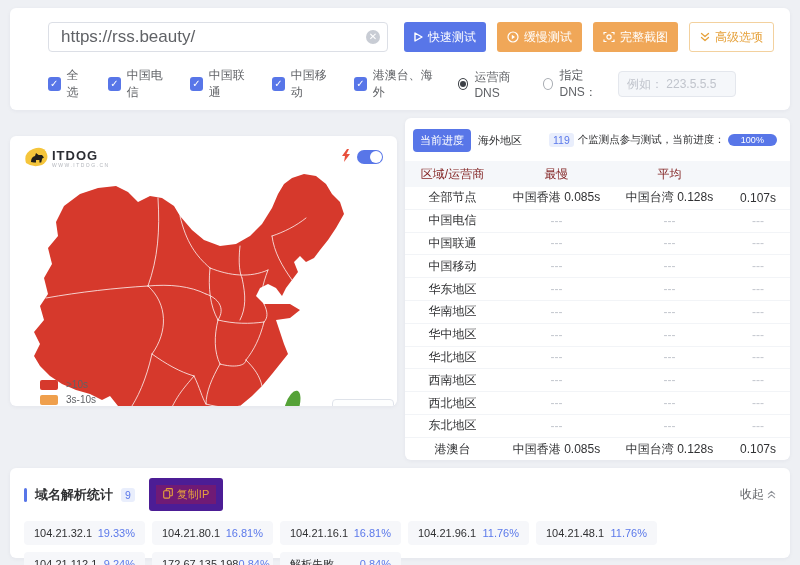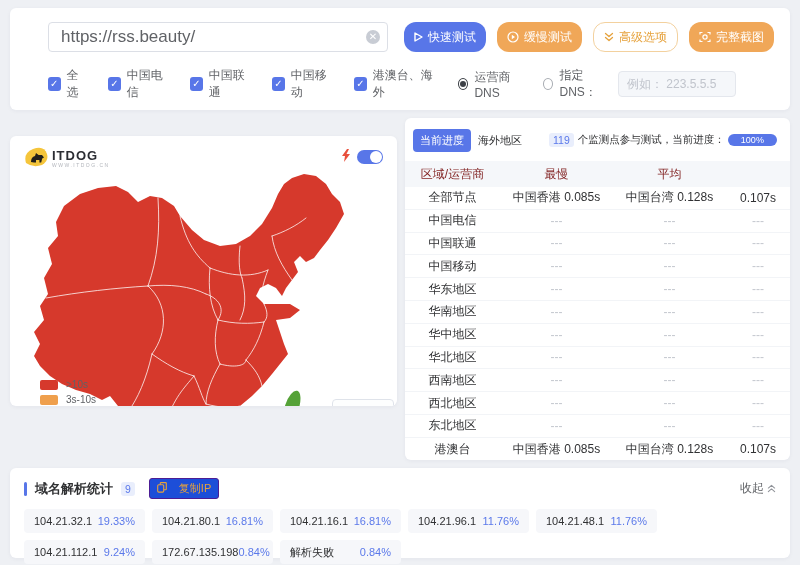--- a/index.html
+++ b/index.html
@@ -20,21 +20,21 @@
     width:100%; height:30px; border:1px solid #dcdfe6; border-radius:4px;
     padding:0 28px 0 12px; font-size:17px; color:#606266; outline:none;
     font-family:"Liberation Sans","DejaVu Sans",sans-serif;
   }
   .clear-ic {
     position:absolute; right:8px; top:8px; width:14px; height:14px; border-radius:50%;
     background:#c8ccd4; color:#fff; font-size:10px; line-height:14px; text-align:center; cursor:pointer;
   }
   .btn-group { margin-left:auto; display:flex; gap:11px; }
   .btn {
-    height:30px; border:none; border-radius:12px; font-size:12px; padding:0 10px;
+    height:30px; border:none; border-radius:3px; font-size:12px; padding:0 10px;
     display:flex; align-items:center; gap:5px; cursor:pointer; white-space:nowrap;
     font-family:"Liberation Sans","DejaVu Sans",sans-serif;
   }
   .btn-blue   { background:#5876e8; color:#fff; }
   .btn-orange { background:#f0a758; color:#fff; }
   .btn-plain  { background:#fff; color:#e6a23c; border:1px solid #f3d19e; }
   .btn svg { display:block; }
 
   .row2 { display:flex; align-items:center; margin-top:15px; }
   .chk { display:flex; align-items:center; gap:6px; margin-right:20px; cursor:pointer; }
@@ -86,21 +86,21 @@
   .thead { background:#f5f7fa; height:26px; color:#7f1d1d; font-size:12px; }
   .trow { height:22.8px; font-size:12px; border-bottom:1px solid #f2f4f7; }
   .trow:last-child { border-bottom:none; }
   .trow span.dash { color:#c4c8cf; }
 
   
   #dns-card { left:10px; top:468px; width:780px; height:90px; padding:10px 14px 8px 14px; }
   .dns-head { display:flex; align-items:center; gap:8px; }
   .vbar { width:3px; height:14px; background:#5876e8; border-radius:2px; }
   .dns-title { font-size:13px; font-weight:bold; color:#303133; }
-  .copy-chip { display:flex; align-items:center; gap:12px; background:#1d4ed8; border:1px solid #4c1d95; color:#e6a23c; border-radius:3px; padding:2px 7px; font-size:11px; cursor:pointer; margin-left:6px; }
+  .copy-chip { display:flex; align-items:center; gap:4px; background:#701a75; border:7px solid #4c1d95; color:#e6a23c; border-radius:3px; padding:2px 7px; font-size:11px; cursor:pointer; margin-left:6px; }
   .collapse { margin-left:auto; display:flex; align-items:center; gap:3px; color:#606266; font-size:12px; cursor:pointer; }
   .chips { display:flex; flex-wrap:wrap; gap:7px; margin-top:10px; }
   .chip { width:121px; height:24px; background:#f6f7fa; border-radius:4px; display:flex; align-items:center; justify-content:space-between; padding:0 10px; cursor:pointer; }
   .chip .ip { font-size:11px; color:#303133; }
   .chip .pct { font-size:11px; color:#5b79ea; }
 </style>
 </head>
 <body>
 
 <div class="card" id="top-card">
@@ -120,36 +120,36 @@
       </button>
       <button class="btn btn-orange">
         <span>
           <svg width="12" height="12" viewBox="0 0 12 12">
               <circle cx="6" cy="6" r="5" fill="none" stroke="#fff" stroke-width="1.2"></circle>
               <path d="M4.8,3.8 L8,6 L4.8,8.2 Z" fill="#fff"></path>
             </svg>
         </span>
         <span>缓慢测试</span>
       </button>
-      <button class="btn btn-plain">
-        <span>
-          <svg width="10" height="10" viewBox="0 0 10 10">
-              <path d="M1.5,1.5 L5,4.5 L8.5,1.5 M1.5,5.5 L5,8.5 L8.5,5.5" fill="none" stroke="#e6a23c" stroke-width="1.3" stroke-linecap="round" stroke-linejoin="round"></path>
-            </svg>
-        </span>
-        <span>高级选项</span>
-      </button>
       <button class="btn btn-orange">
         <span>
           <svg width="12" height="12" viewBox="0 0 12 12">
               <path d="M1,3.5 V1.5 H3.5 M8.5,1.5 H11 V3.5 M11,8.5 V10.5 H8.5 M3.5,10.5 H1 V8.5" fill="none" stroke="#fff" stroke-width="1.2"></path>
               <circle cx="6" cy="6" r="2.1" fill="none" stroke="#fff" stroke-width="1.2"></circle>
             </svg>
         </span>
         <span>完整截图</span>
+      </button>
+      <button class="btn btn-plain">
+        <span>
+          <svg width="10" height="10" viewBox="0 0 10 10">
+              <path d="M1.5,1.5 L5,4.5 L8.5,1.5 M1.5,5.5 L5,8.5 L8.5,5.5" fill="none" stroke="#e6a23c" stroke-width="1.3" stroke-linecap="round" stroke-linejoin="round"></path>
+            </svg>
+        </span>
+        <span>高级选项</span>
       </button>
     </div>
   </div>
   <div class="row2">
     <div id="chk-container" style="display:flex;align-items:center;">
   <label class="chk">
     <span class="box">✓</span>
     <span class="lbl">全选</span>
   </label>
 

